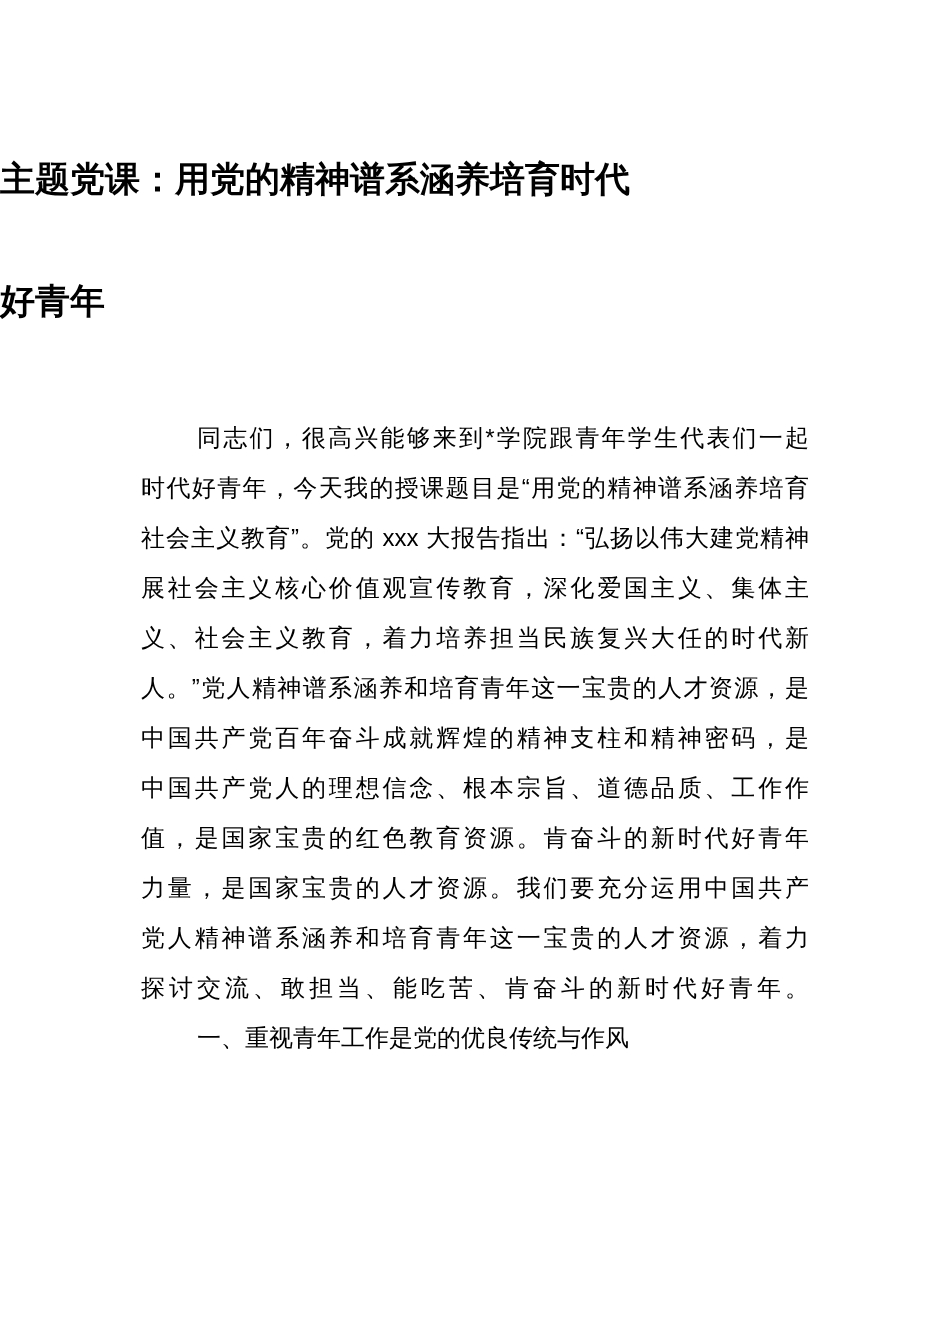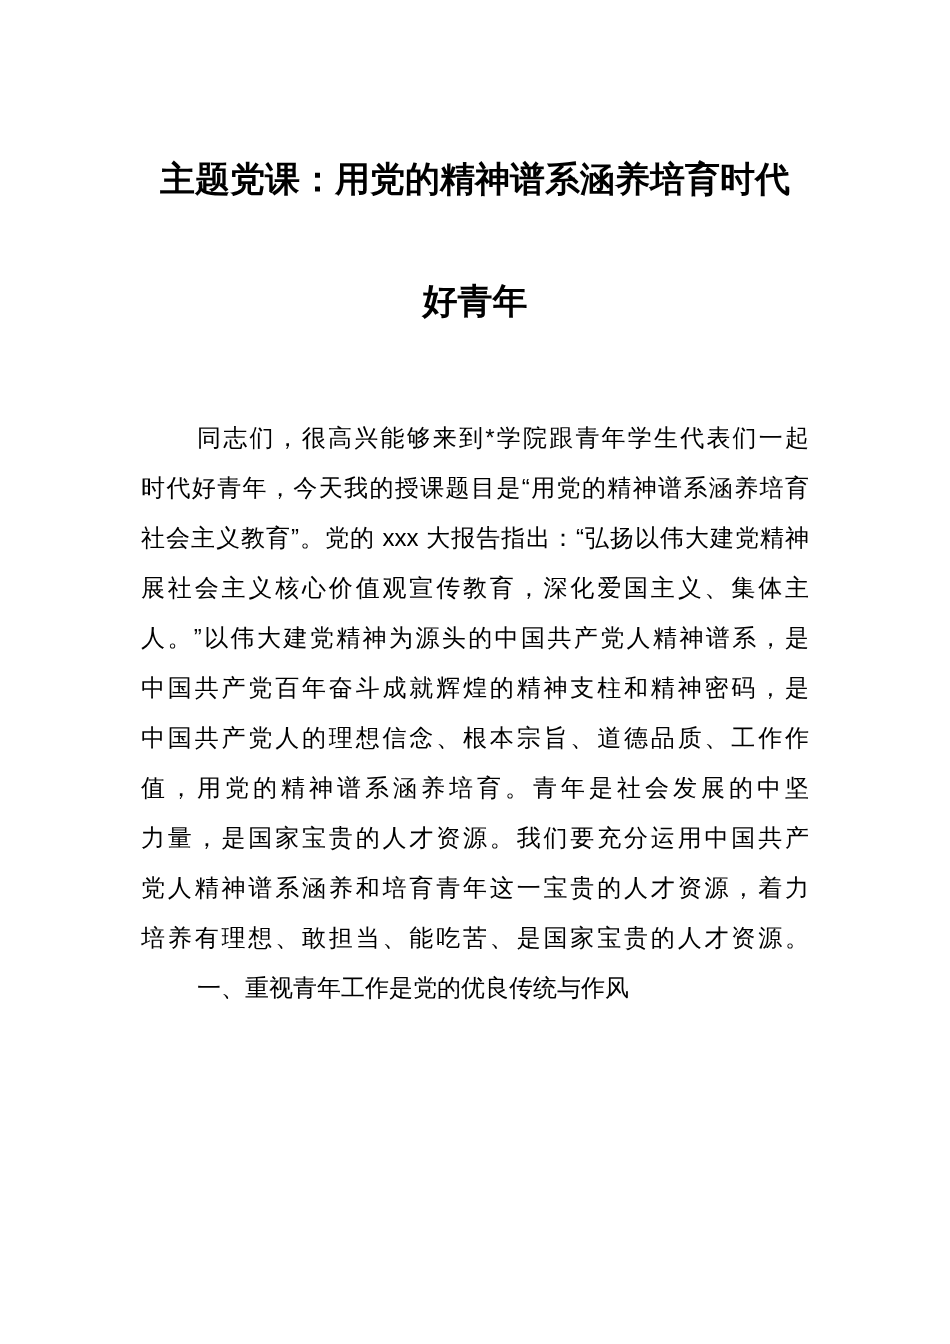--- a/index.html
+++ b/index.html
@@ -14,21 +14,21 @@
     background: #ffffff;
     overflow: hidden;
     color: #000000;
     font-family: "Liberation Sans", "DejaVu Sans", sans-serif;
   }
   .title-block {
     position: absolute;
     left: 0;
     right: 0;
     top: 118px;
-    text-align: center;
+    text-align: left;
     font-size: 35px;
     font-weight: 900;
     line-height: 122px;
     color: #000000;
   }
   .title-line {
     height: 122px;
   }
   .body-block {
     position: absolute;
@@ -67,25 +67,26 @@
       <div class="title-line">主题党课：用党的精神谱系涵养培育时代</div>
       <div class="title-line">好青年</div>
     </div>
 
   <div class="body-block">
     <div>
         <div class="body-line first-line">同志们，很高兴能够来到*学院跟青年学生代表们一起</div>
         <div class="body-line">时代好青年，今天我的授课题目是“用党的精神谱系涵养培育</div>
         <div class="body-line">社会主义教育”。党的 xxx 大报告指出：“弘扬以伟大建党精神</div>
         <div class="body-line">展社会主义核心价值观宣传教育，深化爱国主义、集体主</div>
-        <div class="body-line">人。”以伟大建党精神为源头的中国共产党人精神谱系，是</div>
+        <div class="body-line">义、社会主义教育，着力培养担当民族复兴大任的时代新</div>
+        <div class="body-line">人。”党人精神谱系涵养和培育青年这一宝贵的人才资源，是</div>
         <div class="body-line">中国共产党百年奋斗成就辉煌的精神支柱和精神密码，是</div>
         <div class="body-line">中国共产党人的理想信念、根本宗旨、道德品质、工作作</div>
-        <div class="body-line">值，用党的精神谱系涵养培育。青年是社会发展的中坚</div>
+        <div class="body-line">值，是国家宝贵的红色教育资源。肯奋斗的新时代好青年</div>
         <div class="body-line">力量，是国家宝贵的人才资源。我们要充分运用中国共产</div>
         <div class="body-line">党人精神谱系涵养和培育青年这一宝贵的人才资源，着力</div>
-        <div class="body-line">培养有理想、敢担当、能吃苦、是国家宝贵的人才资源。</div>
+        <div class="body-line">探讨交流、敢担当、能吃苦、肯奋斗的新时代好青年。</div>
       </div>
 
     <div class="heading-line">一、重视青年工作是党的优良传统与作风</div>
   </div>
 
 </div>
 
 </body></html>

